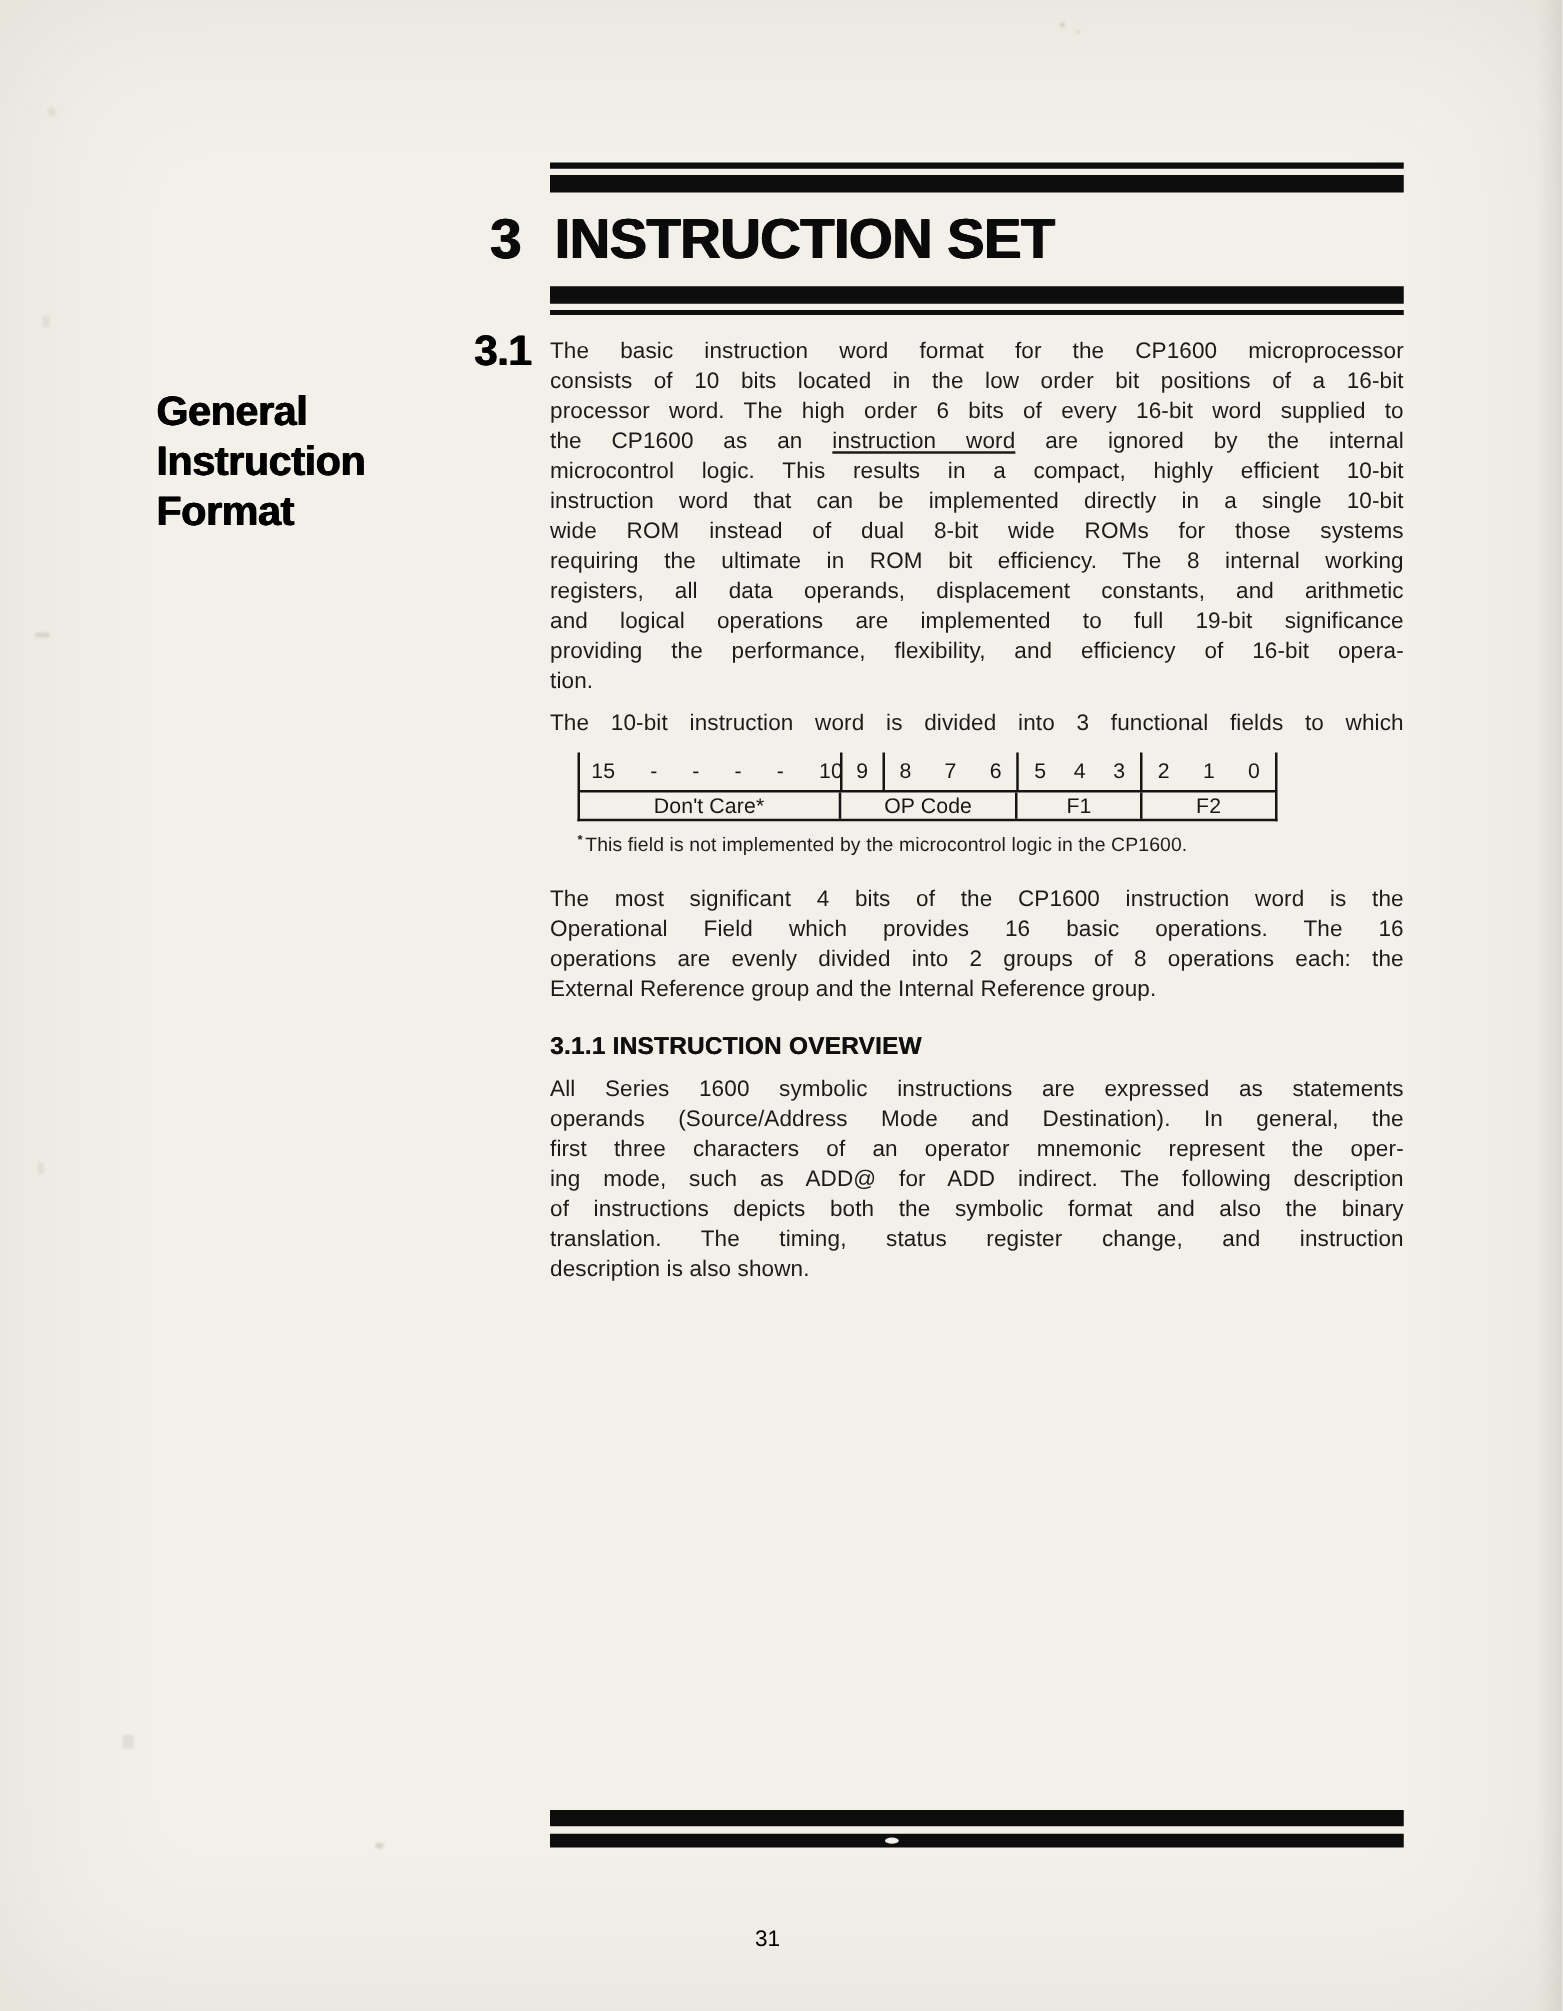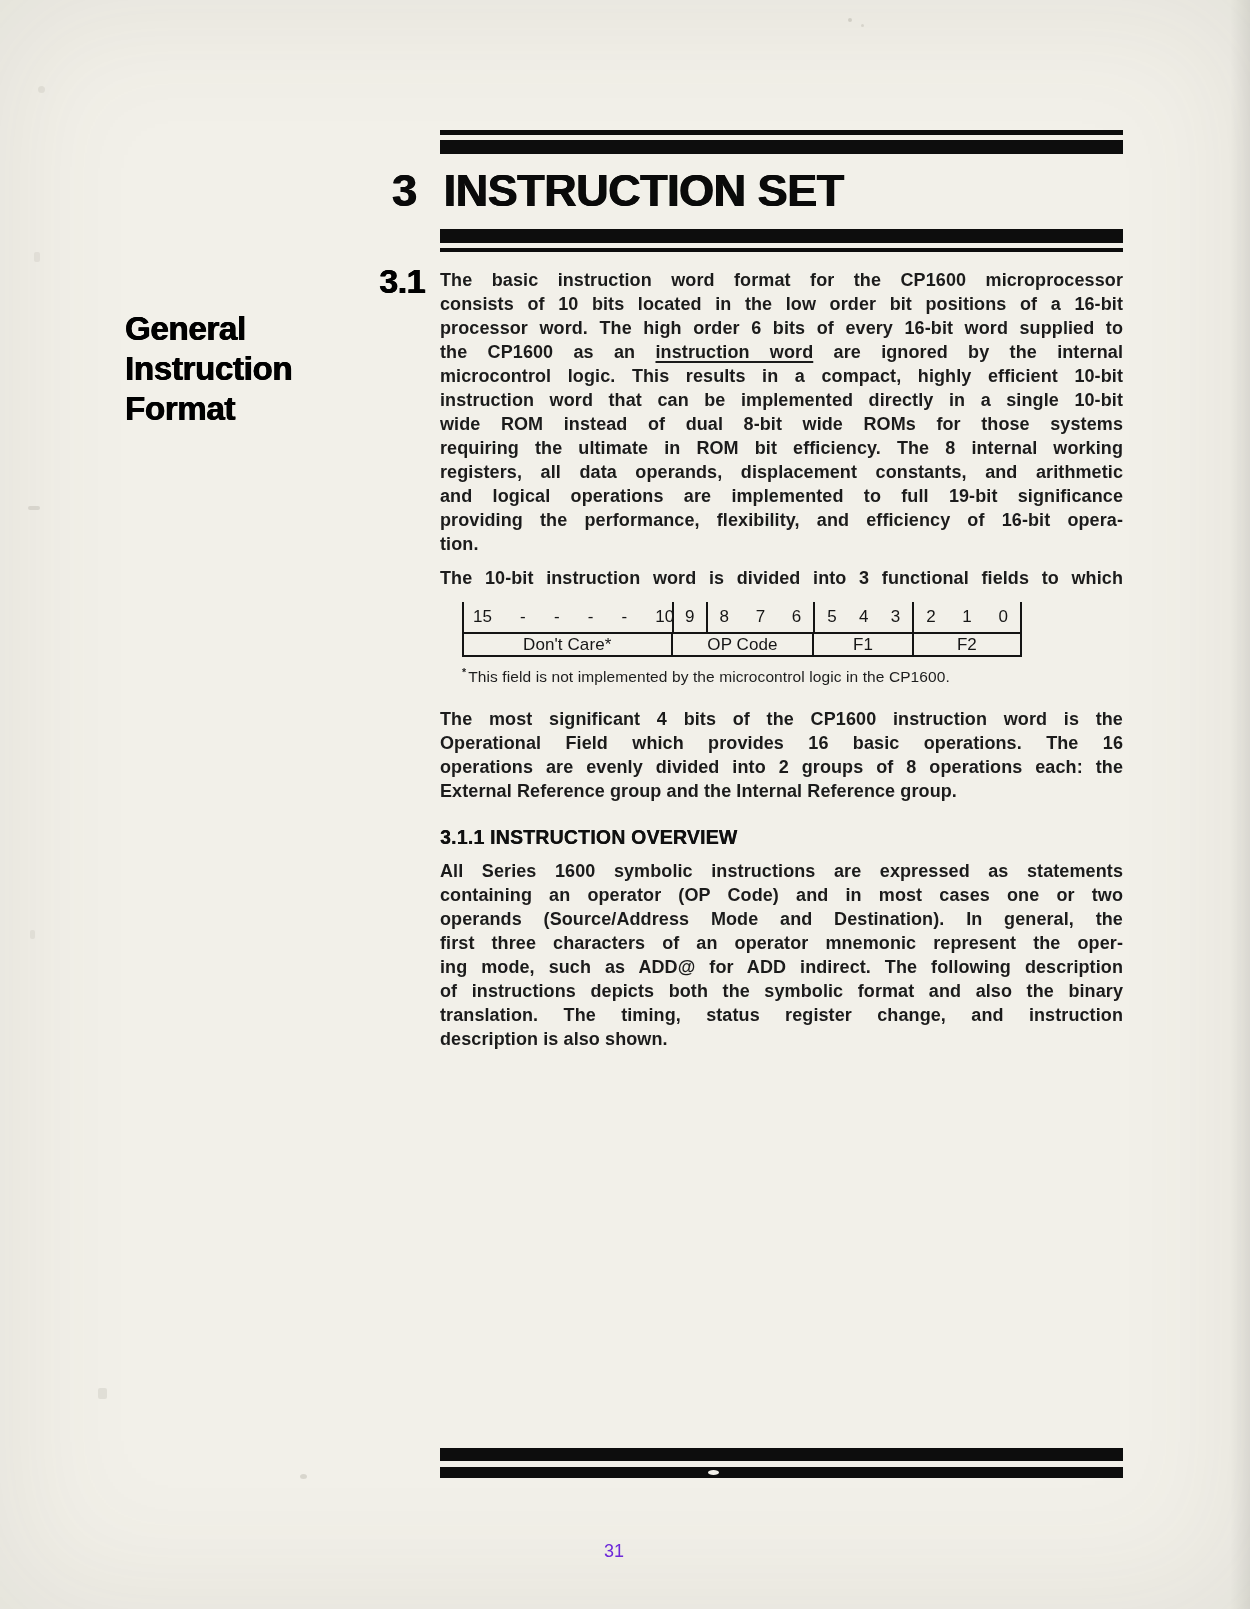--- a/index.html
+++ b/index.html
@@ -43,21 +43,21 @@
     text-align:right;font-weight:700;color:#000000;
     text-shadow:0.6px 0 0 currentColor,-0.3px 0 0 currentColor;
   }
   .side-num{font-size:34px;line-height:38px;margin-bottom:9px;letter-spacing:-0.5px;}
   .side-title{font-size:33px;letter-spacing:-0.3px;}
   .side-title .line{line-height:40px;text-align:right;}
 
   
   .body-col{position:absolute;left:440px;top:268px;width:683px;font-size:18px;line-height:24px;letter-spacing:0.1px;}
   .para{margin:0;}
-  .line{text-align:justify;text-align-last:justify;white-space:normal;font-weight:bold;}
+  .line{text-align:justify;text-align-last:justify;white-space:normal;}
   .line.last{text-align-last:left;}
   .u{text-decoration:underline;text-underline-offset:3px;text-decoration-thickness:1.5px;}
   sup{font-size:68%;vertical-align:super;line-height:0;}
 
   .mt-10{margin-top:10px;}
   .mt-20{margin-top:20px;}
 
   
   .fmt-table{
     width:560px;margin-left:22px;margin-top:12px;
@@ -78,21 +78,21 @@
   .w-a{width:210px;} .w-b{width:34px;} .w-c{width:109px;} .w-d{width:100px;} .w-e{width:107px;} .w-f{width:143px;}
 
   .footnote{margin-left:22px;margin-top:10px;font-size:15.5px;line-height:20px;color:#1d1d1d;}
   .fn-star{font-weight:700;margin-right:2px;}
 
   .subsection{
     margin:22px 0 10px 0;font-size:19.5px;font-weight:700;letter-spacing:0.2px;line-height:24px;color:#101010;
     text-shadow:0.3px 0 0 currentColor;
   }
 
-  .page-number{position:absolute;top:1541px;left:0;width:1228px;text-align:center;font-size:18px;color:#6d28d9;}
+  .page-number{position:absolute;top:1541px;left:0;width:1228px;text-align:center;font-size:18px;color:#000000;}
 
   
   .artifact{position:absolute;background:#8e8a7e;border-radius:50%;filter:blur(0.7px);}
   .a1{left:848px;top:18px;width:4px;height:4px;opacity:.28;}
   .a2{left:861px;top:24px;width:3px;height:3px;opacity:.22;}
   .a3{left:28px;top:506px;width:12px;height:4px;opacity:.22;border-radius:2px;}
   .a4{left:38px;top:86px;width:7px;height:7px;opacity:.14;}
   .a5{left:34px;top:252px;width:6px;height:10px;opacity:.12;border-radius:2px;}
   .a6{left:98px;top:1388px;width:9px;height:11px;opacity:.16;border-radius:2px;}
   .a7{left:300px;top:1474px;width:7px;height:5px;opacity:.25;}
@@ -189,21 +189,20 @@
         <div class="line"><span>The most significant 4 bits of the CP1600 instruction word is the</span></div>
         <div class="line"><span>Operational Field which provides 16 basic operations. The 16</span></div>
         <div class="line"><span>operations are evenly divided into 2 groups of 8 operations each: the</span></div>
         <div class="line last"><span>External Reference group and the Internal Reference group.</span></div>
       </div>
 
     <h2 class="subsection">3.1.1 INSTRUCTION OVERVIEW</h2>
 
     <div class="para">
         <div class="line"><span>All Series 1600 symbolic instructions are expressed as statements</span></div>
-        <div class="line"><span>containing an operator (OP Code) and in most cases one or two</span></div>
         <div class="line"><span>operands (Source/Address Mode and Destination). In general, the</span></div>
         <div class="line"><span>first three characters of an operator mnemonic represent the oper-</span></div>
         <div class="line"><span>ing mode, such as ADD@ for ADD indirect. The following description</span></div>
         <div class="line"><span>of instructions depicts both the symbolic format and also the binary</span></div>
         <div class="line"><span>translation. The timing, status register change, and instruction</span></div>
         <div class="line last"><span>description is also shown.</span></div>
       </div>
 
   </main>
 

